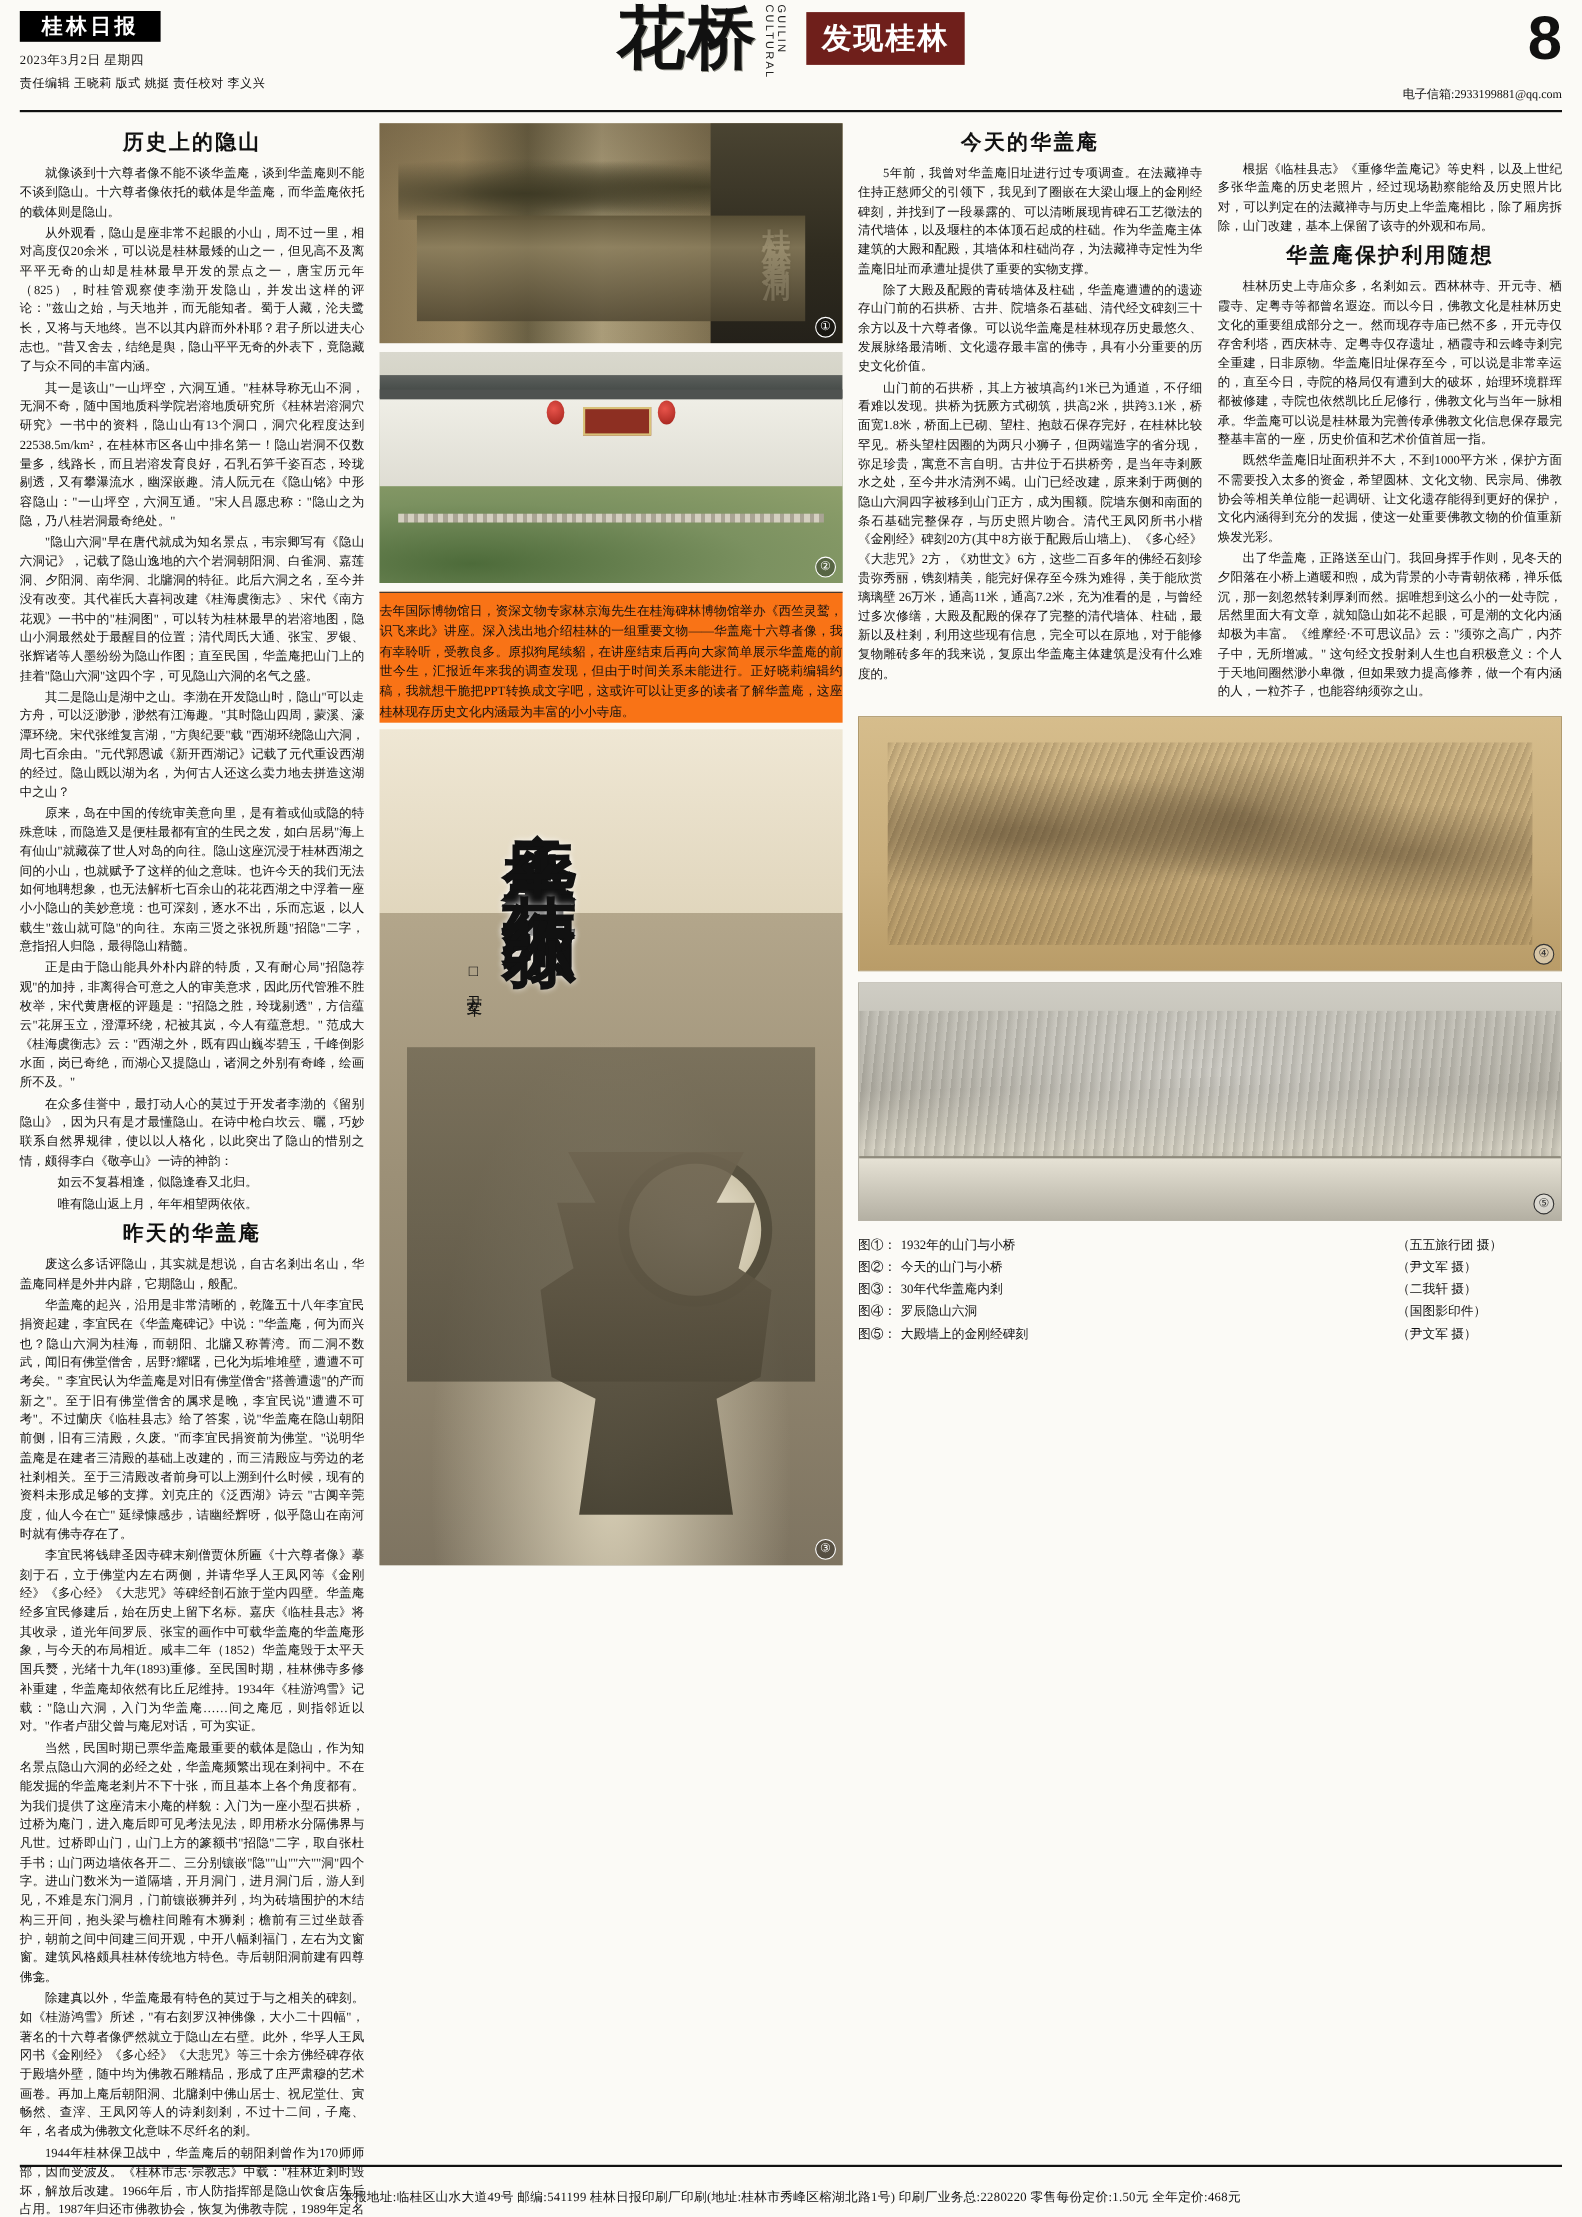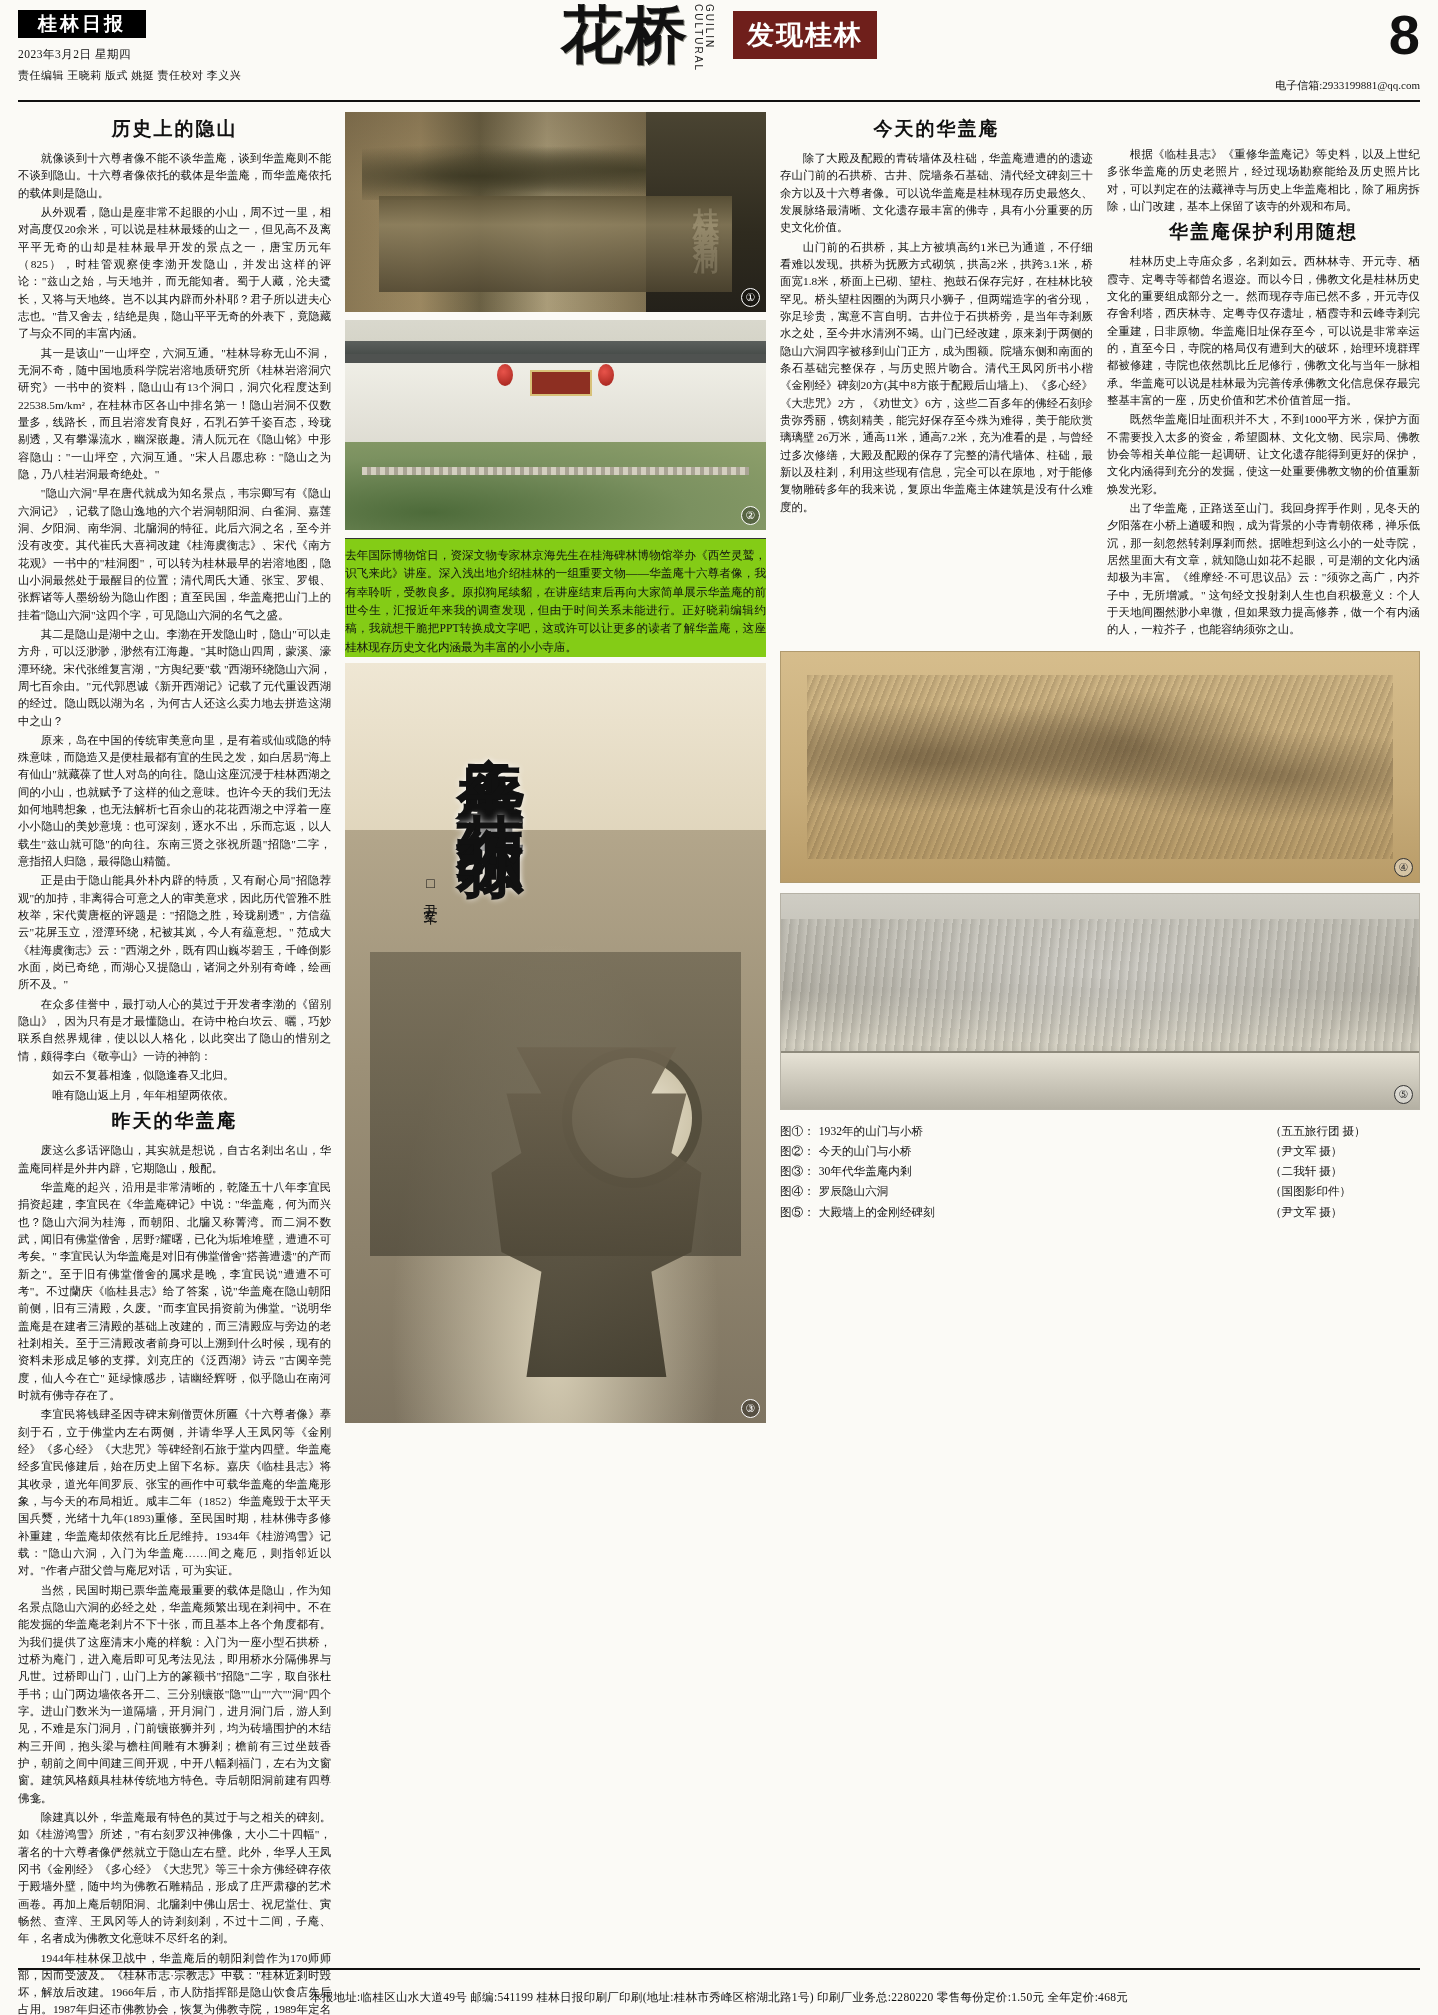--- a/index.html
+++ b/index.html
@@ -148,21 +148,21 @@
   }
   .ph2 .rail{
     position:absolute;left:4%;bottom:26%;width:92%;height:8px;
     background:repeating-linear-gradient(90deg,#cfcabb 0 4px,#9b9customer 4px 4px);
     background:repeating-linear-gradient(90deg,#d4cfc0 0 5px,#a9a494 5px 9px);
   }
 
   
   .mid-intro{
     border-top:1px solid #333;margin-top:8px;padding-top:8px;
-    background:#84cc16;
+    background:#f97316;
   }
   .mid-intro p{font-size:11.6px;line-height:1.58;text-align:justify;margin:0 0 3px;color:#111;}
   .headline-photo{
     position:relative;height:760px;margin-top:6px;overflow:hidden;
     background:
       linear-gradient(180deg,#efe7d4 0%,#ded3b9 26%,#b9ab8b 55%,#8e836a 100%);
   }
   .hp-courtyard{
     position:absolute;left:0;top:22%;width:100%;height:78%;
     background:
@@ -324,20 +324,21 @@
         <div class="hp-byline">□尹文军</div>
         <div class="cap-num">③</div>
       </div>
 
     </div>
 
     <div class="col-right">
       <div style="display:flex;gap:14px;">
         <div style="width:313px;">
           <h2 class="sec">今天的华盖庵</h2>
+          <p class="txt">5年前，我曾对华盖庵旧址进行过专项调查。在法藏禅寺住持正慈师父的引领下，我见到了圈嵌在大梁山堰上的金刚经碑刻，并找到了一段暴露的、可以清晰展现肯碑石工艺徵法的清代墙体，以及堰柱的本体顶石起成的柱础。作为华盖庵主体建筑的大殿和配殿，其墙体和柱础尚存，为法藏禅寺定性为华盖庵旧址而承遭址提供了重要的实物支撑。</p>
           <p class="txt">除了大殿及配殿的青砖墙体及柱础，华盖庵遭遭的的遗迹存山门前的石拱桥、古井、院墙条石基础、清代经文碑刻三十余方以及十六尊者像。可以说华盖庵是桂林现存历史最悠久、发展脉络最清晰、文化遗存最丰富的佛寺，具有小分重要的历史文化价值。</p>
           <p class="txt">山门前的石拱桥，其上方被填高约1米已为通道，不仔细看难以发现。拱桥为抚厥方式砌筑，拱高2米，拱跨3.1米，桥面宽1.8米，桥面上已砌、望柱、抱鼓石保存完好，在桂林比较罕见。桥头望柱因圈的为两只小狮子，但两端造字的省分现，弥足珍贵，寓意不言自明。古井位于石拱桥旁，是当年寺剎厥水之处，至今井水清洌不竭。山门已经改建，原来剎于两侧的隐山六洞四字被移到山门正方，成为围额。院墙东侧和南面的条石基础完整保存，与历史照片吻合。清代王凤冈所书小楷《金刚经》碑刻20方(其中8方嵌于配殿后山墙上)、《多心经》《大悲咒》2方，《劝世文》6方，这些二百多年的佛经石刻珍贵弥秀丽，镌刻精美，能完好保存至今殊为难得，美于能欣赏璃璃壁 26万米，通高11米，通高7.2米，充为准看的是，与曾经过多次修缮，大殿及配殿的保存了完整的清代墙体、柱础，最新以及柱剎，利用这些现有信息，完全可以在原地，对于能修复物雕砖多年的我来说，复原出华盖庵主体建筑是没有什么难度的。</p>
         </div>
         <div style="width:313px;">
           <h2 class="sec" style="visibility:hidden">.</h2>
           <p class="txt">根据《临桂县志》《重修华盖庵记》等史料，以及上世纪多张华盖庵的历史老照片，经过现场勘察能给及历史照片比对，可以判定在的法藏禅寺与历史上华盖庵相比，除了厢房拆除，山门改建，基本上保留了该寺的外观和布局。</p>
           <h2 class="sec">华盖庵保护利用随想</h2>
           <p class="txt">桂林历史上寺庙众多，名剎如云。西林林寺、开元寺、栖霞寺、定粤寺等都曾名遐迩。而以今日，佛教文化是桂林历史文化的重要组成部分之一。然而现存寺庙已然不多，开元寺仅存舍利塔，西庆林寺、定粤寺仅存遗址，栖霞寺和云峰寺剎完全重建，日非原物。华盖庵旧址保存至今，可以说是非常幸运的，直至今日，寺院的格局仅有遭到大的破坏，始理环境群珲都被修建，寺院也依然凯比丘尼修行，佛教文化与当年一脉相承。华盖庵可以说是桂林最为完善传承佛教文化信息保存最完整基丰富的一座，历史价值和艺术价值首屈一指。</p>
           <p class="txt">既然华盖庵旧址面积并不大，不到1000平方米，保护方面不需要投入太多的资金，希望圆林、文化文物、民宗局、佛教协会等相关单位能一起调研、让文化遗存能得到更好的保护，文化内涵得到充分的发掘，使这一处重要佛教文物的价值重新焕发光彩。</p>
           <p class="txt">出了华盖庵，正路送至山门。我回身挥手作则，见冬天的夕阳落在小桥上遒暖和煦，成为背景的小寺青朝依稀，禅乐低沉，那一刻忽然转剎厚剎而然。据唯想到这么小的一处寺院，居然里面大有文章，就知隐山如花不起眼，可是潮的文化内涵却极为丰富。《维摩经·不可思议品》云："须弥之高广，内芥子中，无所增减。" 这句经文投射剎人生也自积极意义：个人于天地间圈然渺小卑微，但如果致力提高修养，做一个有内涵的人，一粒芥子，也能容纳须弥之山。</p>

